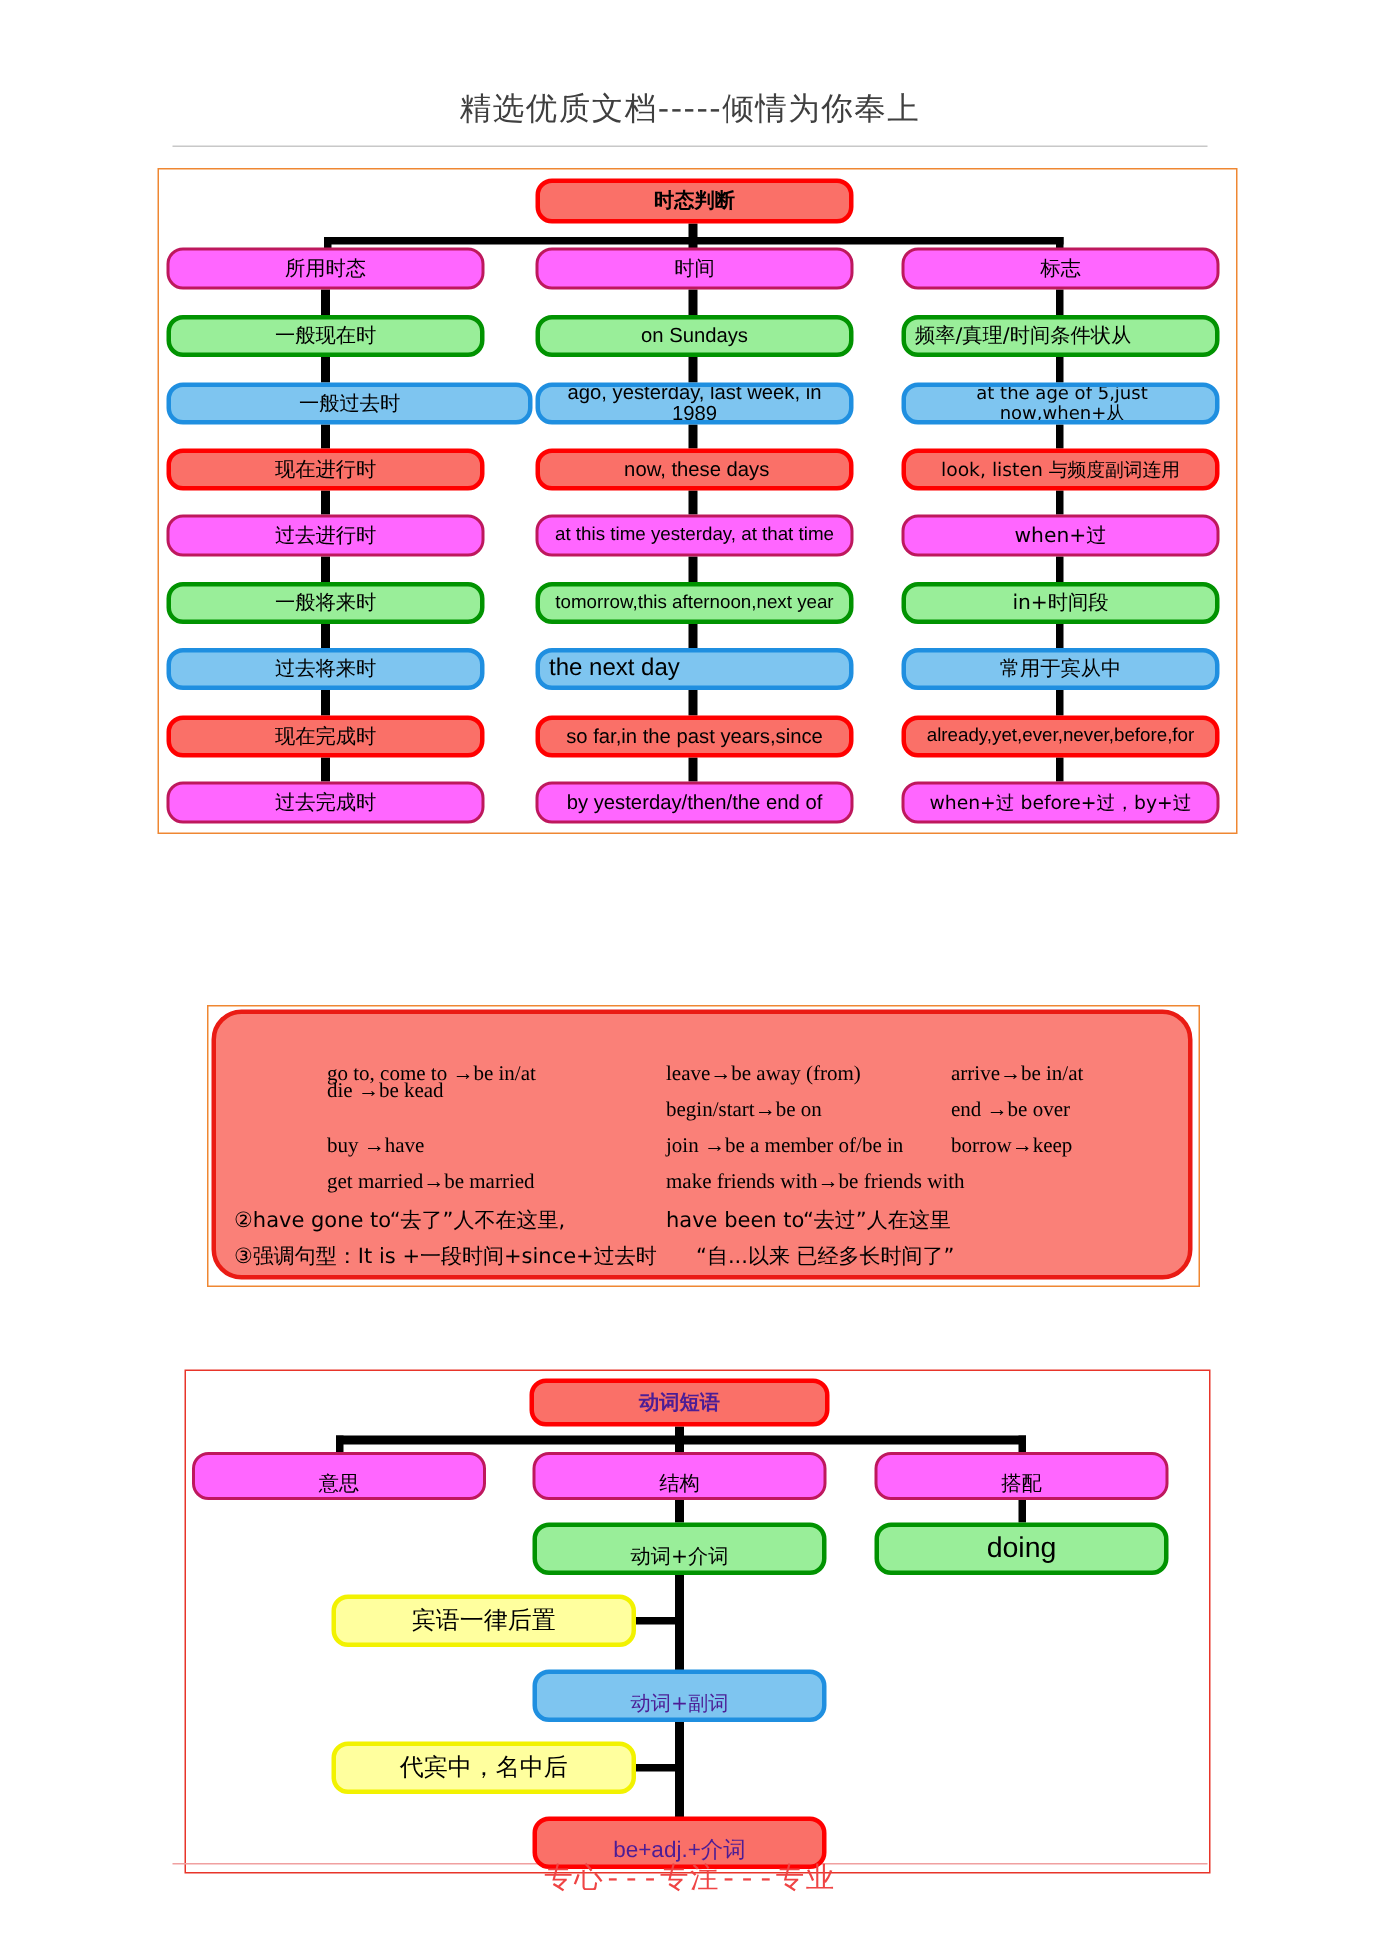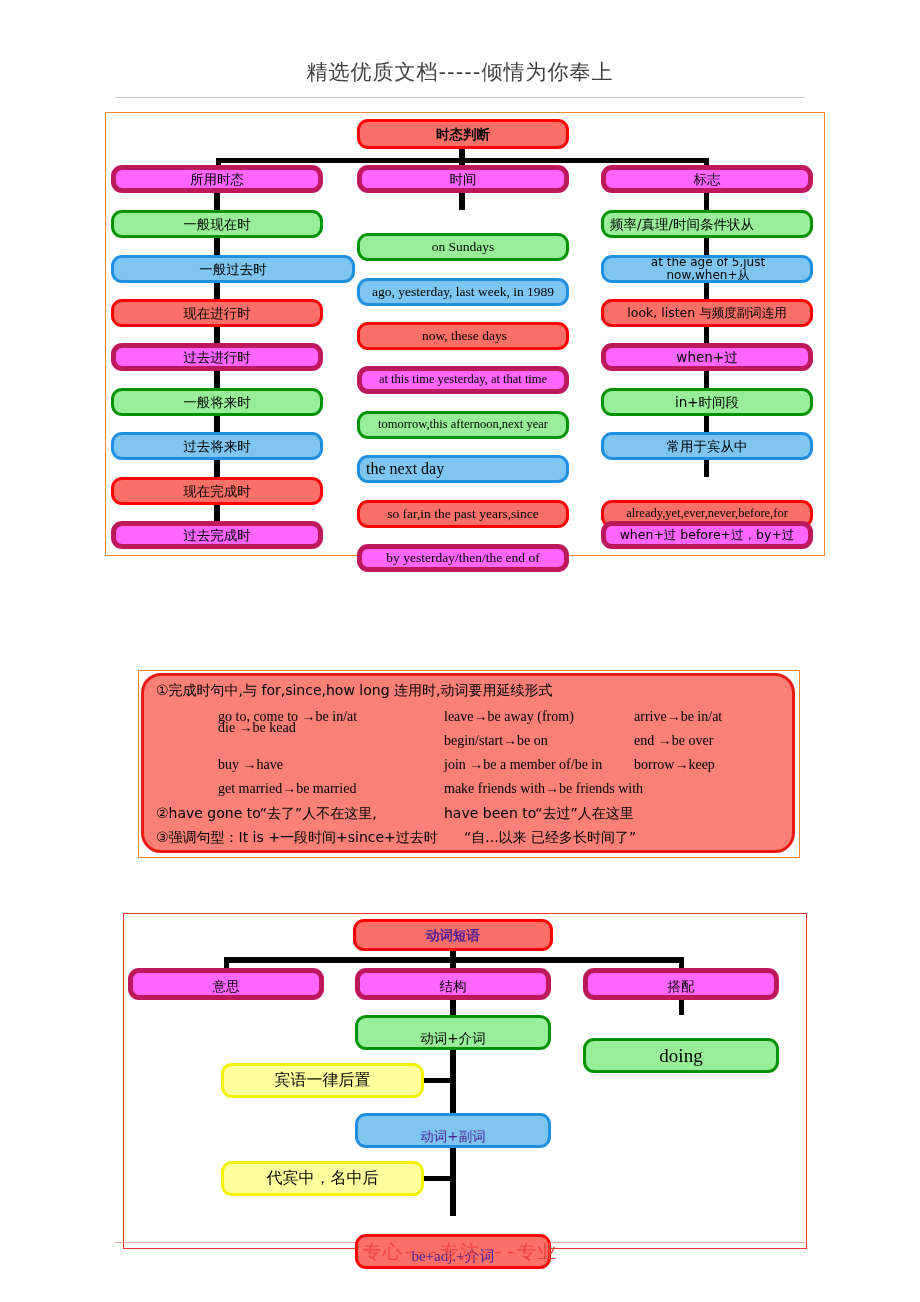--- a/index.html
+++ b/index.html
@@ -44,24 +44,24 @@
     justify-content: center;
     text-align: center;
     line-height: 1.05;
     font-size: 13.5px;
     color: #000000;
     z-index: 5;
     overflow: hidden;
     padding: 0 3px;
   }
   .node.cn { font-family: "DejaVu Sans", "Liberation Sans", sans-serif; font-size: 13.5px; }
-  .node.en { font-family: Liberation Serif, serif; font-size: 13.5px; margin-top: 23px; }
+  .node.en { font-family: Liberation Sans, sans-serif; font-size: 13.5px; }
 
   .c-red     { background: #fa7068; border: 3px solid #ff0000; }
-  .c-magenta { background: #ff66ff; border: 5px solid #be185d; }
+  .c-magenta { background: #ff66ff; border: 2px solid #be185d; }
   .c-green   { background: #99ee99; border: 3px solid #019301; }
   .c-blue    { background: #7ec5f0; border: 3px solid #1f8fe0; }
   .c-yellow  { background: #ffff9e; border: 3px solid #f2f200; }
 
   
   .conn {
     position: absolute;
     background: #000000;
     z-index: 2;
   }
@@ -250,21 +250,20 @@
 <div class="node en c-red" style="left:601px; top:477px; width:212px; height:28px; font-size:12.5px;">
   <span>already,yet,ever,never,before,for</span>
   </div>
 <div class="conn" style="left:704px; top:505px; width:5px; height:16px;"></div>
 <div class="node cn c-magenta" style="left:601px; top:521px; width:212px; height:28px; font-size:12.5px;">
   <span>when+过 before+过，by+过</span>
   </div>
 
 <div class="notebox-frame"></div>
 <div class="notebox" id="notebox">
-    <div class="nrow cnrow" style="left: 12px; top: 6px;">①完成时句中,与 for,since,how long 连用时,动词要用延续形式</div>
     <div class="nrow enrow" style="left: 74px; top: 33px;">go to,     come to →be in/at</div>
     <div class="nrow enrow" style="left: 300px; top: 33px;">leave→be away (from)</div>
     <div class="nrow enrow" style="left: 490px; top: 33px;">arrive→be in/at</div>
     <div class="nrow enrow" style="left: 74px; top: 44px;">die →be kead</div>
     <div class="nrow enrow" style="left: 300px; top: 57px;">begin/start→be on</div>
     <div class="nrow enrow" style="left: 490px; top: 57px;">end →be over</div>
     <div class="nrow enrow" style="left: 74px; top: 81px;">buy →have</div>
     <div class="nrow enrow" style="left: 300px; top: 81px;">join →be a member of/be in</div>
     <div class="nrow enrow" style="left: 490px; top: 81px;">borrow→keep</div>
     <div class="nrow enrow" style="left: 74px; top: 105px;">get married→be married</div>

